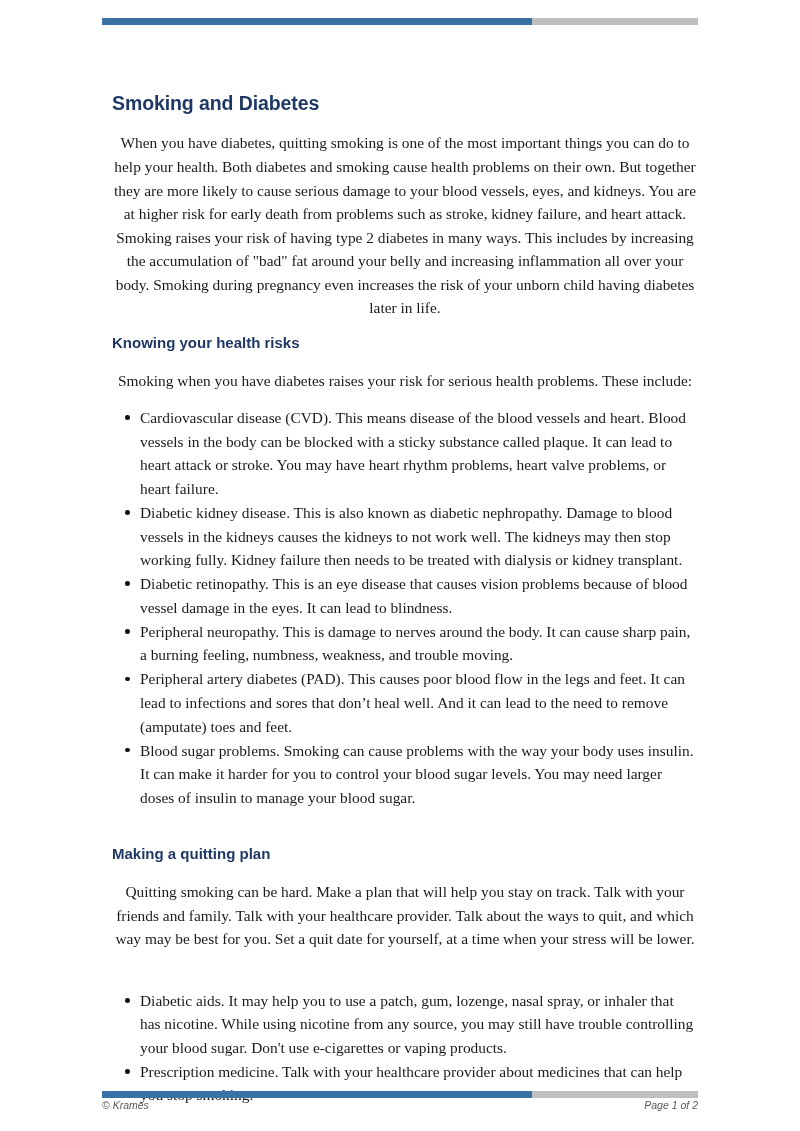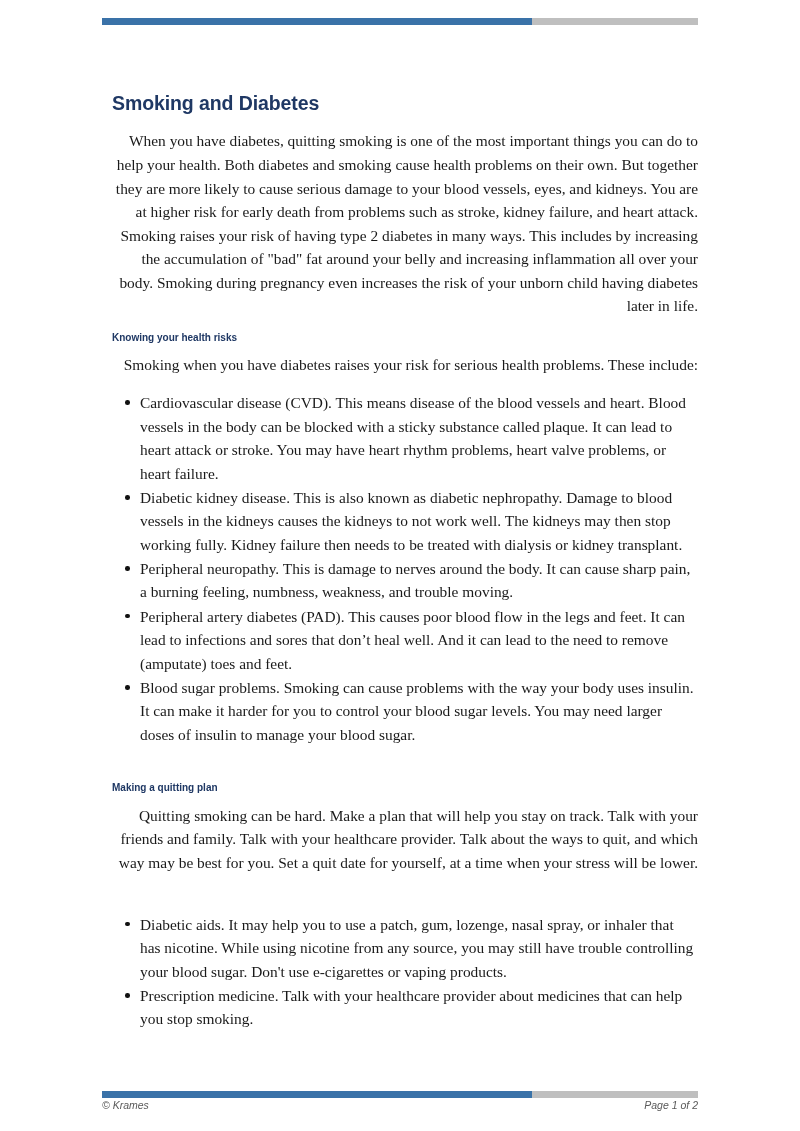--- a/index.html
+++ b/index.html
@@ -60,33 +60,33 @@
     font-size: 19.5px;
     font-weight: bold;
     color: #1f3864;
     margin: 0 0 14px 0;
     letter-spacing: -0.1px;
     line-height: 1.2;
   }
 
   h2.section-title {
     font-family: "Liberation Sans", "DejaVu Sans", sans-serif;
-    font-size: 10px;
+    font-size: 15px;
     font-weight: bold;
     color: #1f3864;
     margin: 0 0 9px 0;
     line-height: 1.25;
   }
 
   p.body-text {
     font-size: 15.4px;
     line-height: 1.53;
     color: #1a1a1a;
-    margin: 0 0 14px 0;
-    text-align: right;
+    margin: 16px 0 14px 0;
+    text-align: center;
   }
 
   ul.bullets {
     list-style: none;
     margin: 0 0 4px 0;
     padding: 0;
   }
   ul.bullets > li {
     position: relative;
     padding-left: 28px;
@@ -146,20 +146,23 @@
     <p class="body-text">Smoking when you have diabetes raises your risk for serious health problems. These include:</p>
 
     <ul class="bullets">
       <li>
         <span class="bullet-dot"></span><span class="lead">Cardiovascular disease (CVD).</span><span> This means disease of the blood vessels and heart. Blood vessels in the body can be blocked with a sticky substance called plaque. It can lead to heart attack or stroke. You may have heart rhythm problems, heart valve problems, or heart failure.</span>
       </li>
       <li>
         <span class="bullet-dot"></span><span class="lead">Diabetic kidney disease.</span><span> This is also known as diabetic nephropathy. Damage to blood vessels in the kidneys causes the kidneys to not work well. The kidneys may then stop working fully. Kidney failure then needs to be treated with dialysis or kidney transplant.</span>
       </li>
       <li>
+        <span class="bullet-dot"></span><span class="lead">Diabetic retinopathy</span><span>. This is an eye disease that causes vision problems because of blood vessel damage in the eyes. It can lead to blindness.</span>
+      </li>
+      <li>
         <span class="bullet-dot"></span><span class="lead">Peripheral neuropathy.</span><span> This is damage to nerves around the body. It can cause sharp pain, a burning feeling, numbness, weakness, and trouble moving.</span>
       </li>
       <li>
         <span class="bullet-dot"></span><span class="lead">Peripheral artery diabetes (PAD).</span><span> This causes poor blood flow in the legs and feet. It can lead to infections and sores that don’t heal well. And it can lead to the need to remove (amputate) toes and feet.</span>
       </li>
       <li>
         <span class="bullet-dot"></span><span class="lead">Blood sugar problems.</span><span> Smoking can cause problems with the way your body uses insulin. It can make it harder for you to control your blood sugar levels. You may need larger doses of insulin to manage your blood sugar.</span>
       </li>
     </ul>
 

